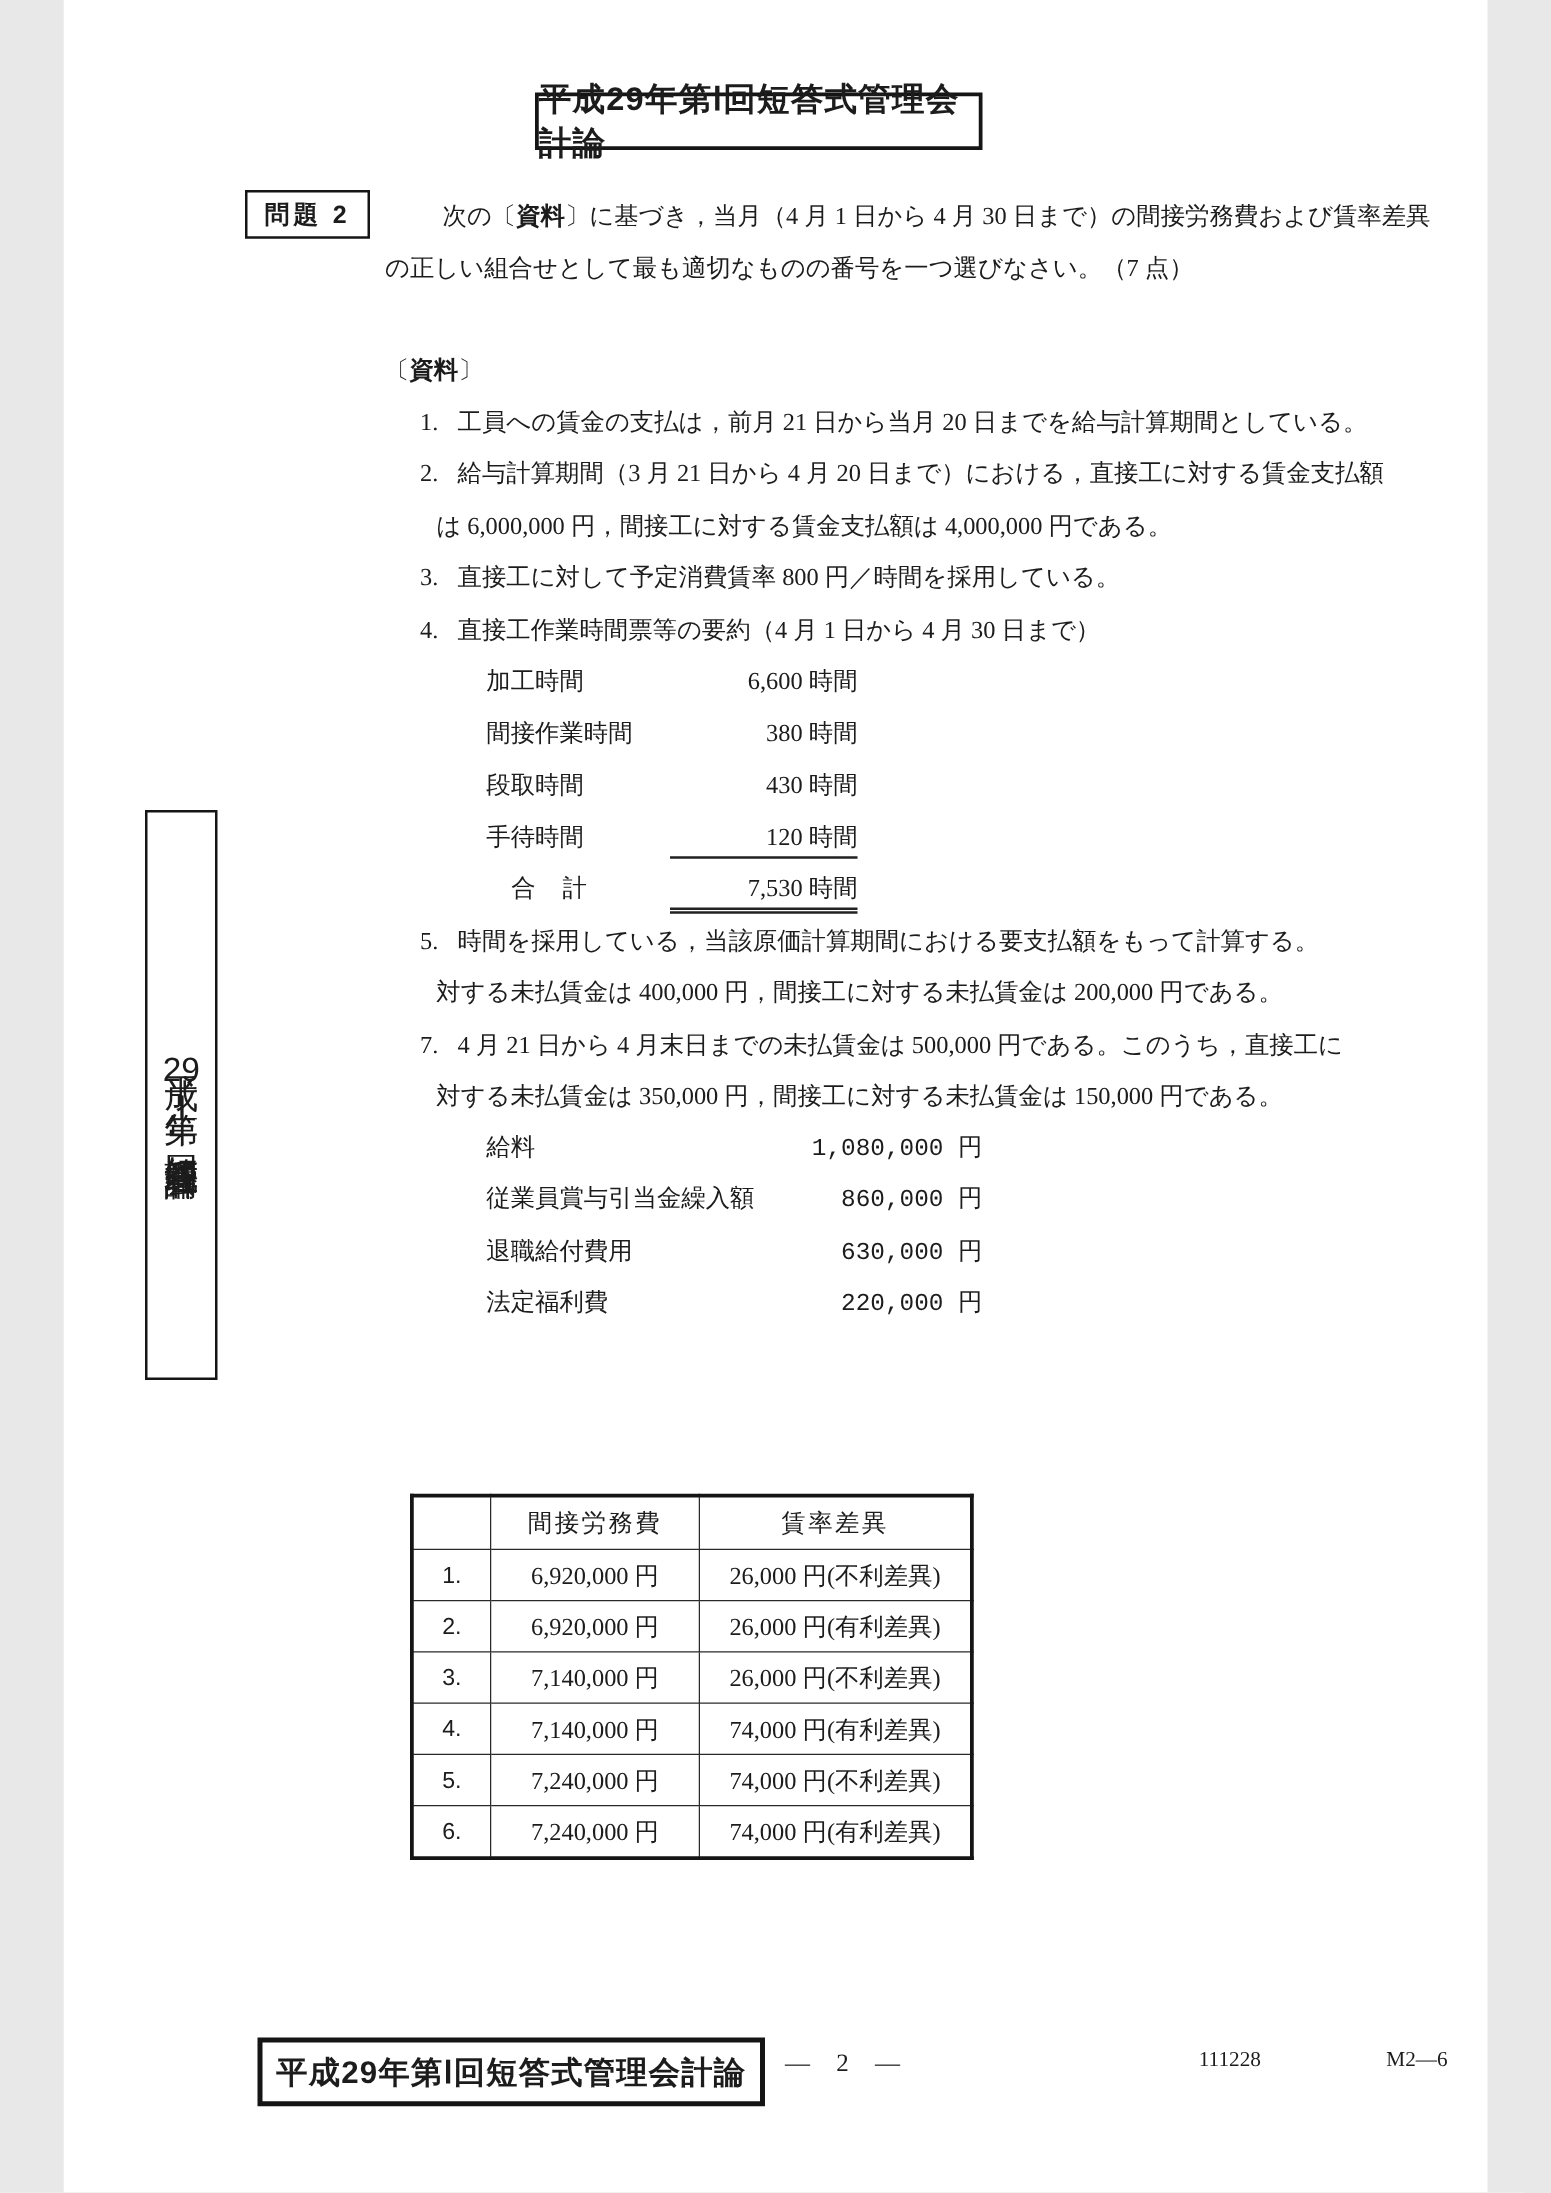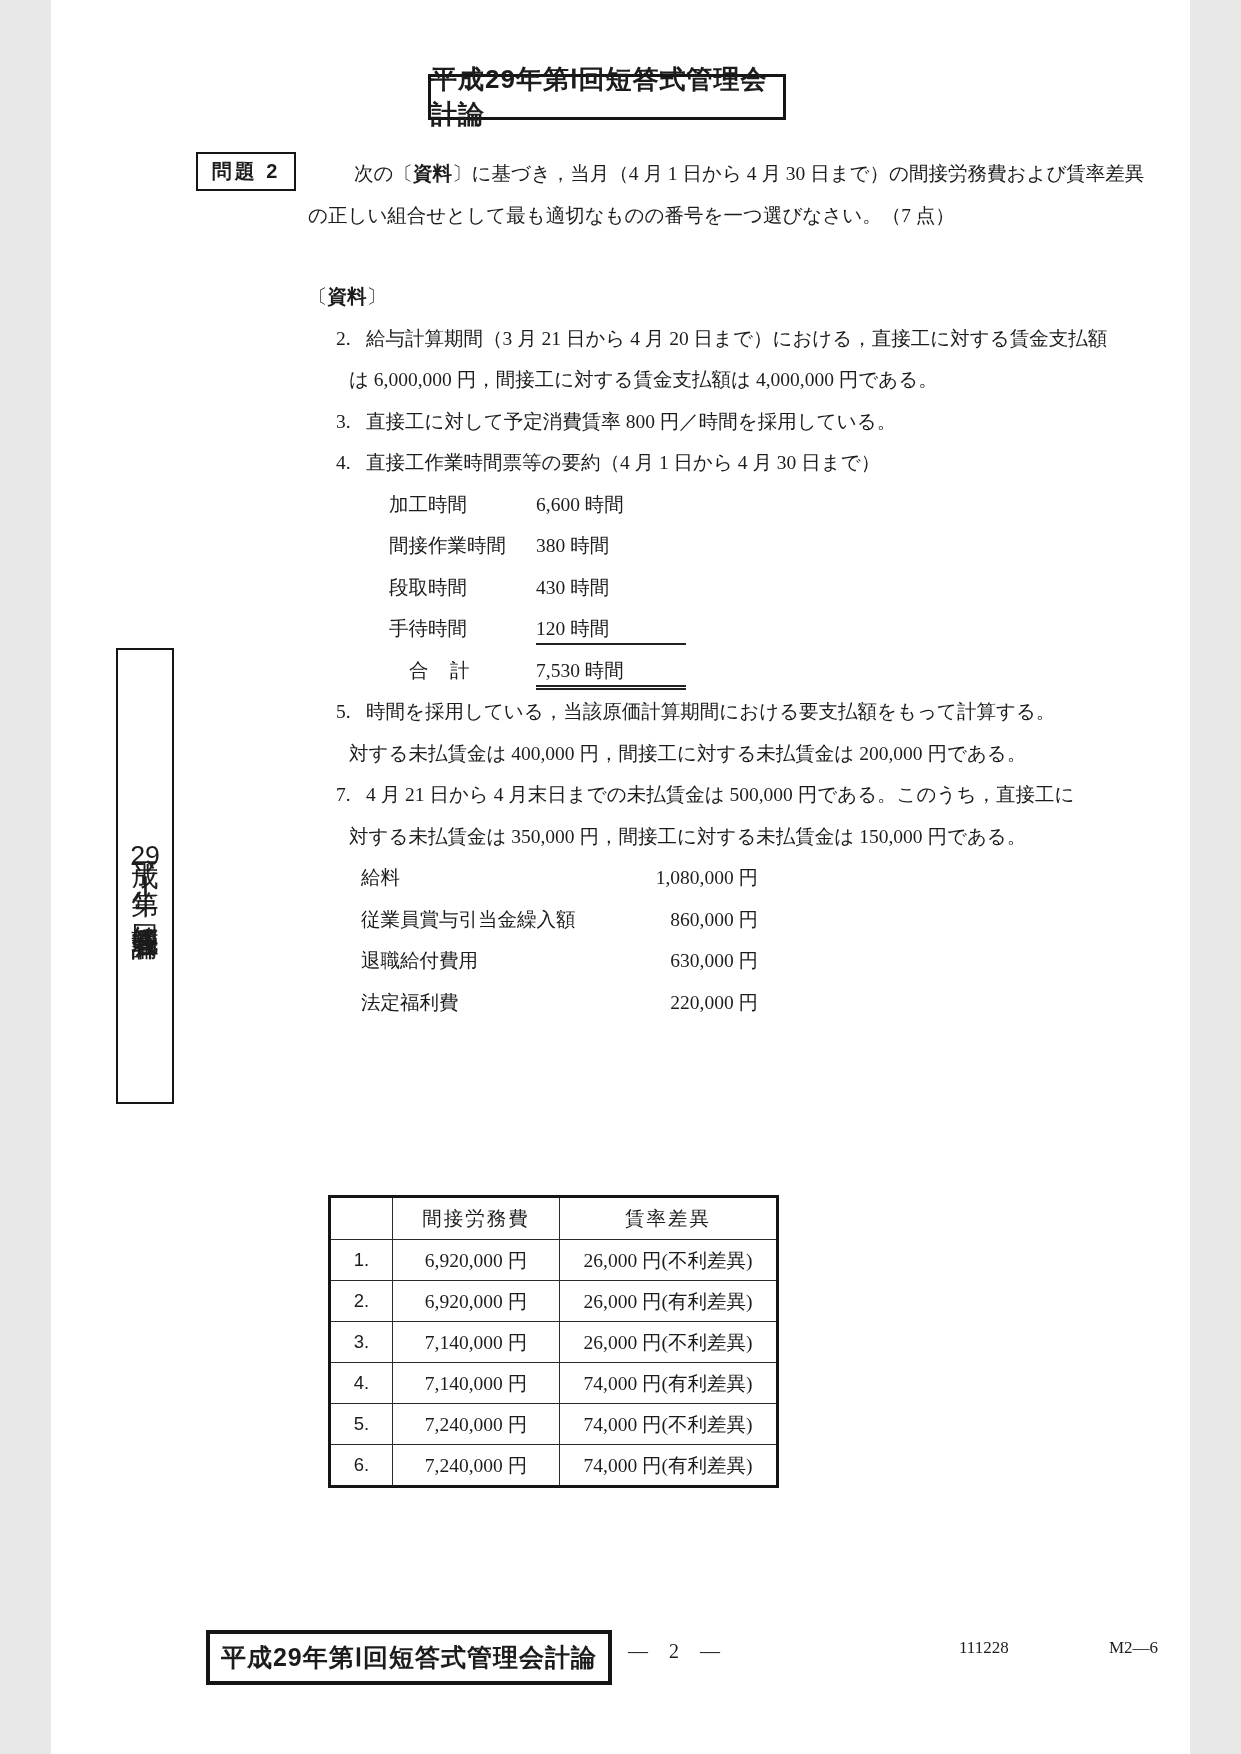--- a/index.html
+++ b/index.html
@@ -39,27 +39,27 @@
   .line{height:41.5px;line-height:41.5px;white-space:nowrap;}
   .stmt1{padding-left:46px;}
   .shiryo-heading{margin-top:40px;}
   .item-first{padding-left:28px;}
   .item-num{display:inline-block;width:30px;}
   .item-cont{padding-left:41px;}
 
   
   .time-block{margin-left:81px;width:297px;}
   .time-row{display:flex;}
-  .time-val{margin-left:auto;display:inline-block;width:150px;text-align:left;height:35px;line-height:41.5px;}
+  .time-val{margin-left:auto;display:inline-block;width:150px;text-align:right;height:35px;line-height:41.5px;}
   .u-single{border-bottom:2px solid #222;}
   .u-double{border-bottom:5px double #222;}
   .total-label{padding-left:20px;letter-spacing:1px;}
 
   
-  .labor-block{margin-left:53px;width:397px;}
+  .labor-block{margin-left:81px;width:397px;font-family:Liberation Mono, monospace;}
   .labor-row{display:flex;}
   .labor-val{margin-left:auto;display:inline-block;width:175px;text-align:right;}
 
   
   .answer-table{
     position:absolute;left:277px;top:1195px;
     border-collapse:collapse;border:3px solid #151515;
     table-layout:fixed;width:448px;
     font-size:19.5px;
   }
@@ -109,20 +109,21 @@
     <span>問題 2</span>
   </div>
 
   <div class="content">
 
     <div class="line stmt1"><span>次の〔</span><span class="goth-bold">資料</span><span>〕に基づき，当月（4 月 1 日から 4 月 30 日まで）の間接労務費および賃率差異</span></div>
     <div class="line">の正しい組合せとして最も適切なものの番号を一つ選びなさい。（7 点）</div>
 
     <div class="line shiryo-heading"><span>〔</span><span class="goth-bold">資料</span><span>〕</span></div>
 
+    <div class="line item-first"><span class="item-num">1.</span><span>工員への賃金の支払は，前月 21 日から当月 20 日までを給与計算期間としている。</span></div>
 
     <div class="line item-first"><span class="item-num">2.</span><span>給与計算期間（3 月 21 日から 4 月 20 日まで）における，直接工に対する賃金支払額</span></div>
     <div class="line item-cont">は 6,000,000 円，間接工に対する賃金支払額は 4,000,000 円である。</div>
 
     <div class="line item-first"><span class="item-num">3.</span><span>直接工に対して予定消費賃率 800 円／時間を採用している。</span></div>
 
     <div class="line item-first"><span class="item-num">4.</span><span>直接工作業時間票等の要約（4 月 1 日から 4 月 30 日まで）</span></div>
 
     <div class="time-block">
       <div class="line time-row">

